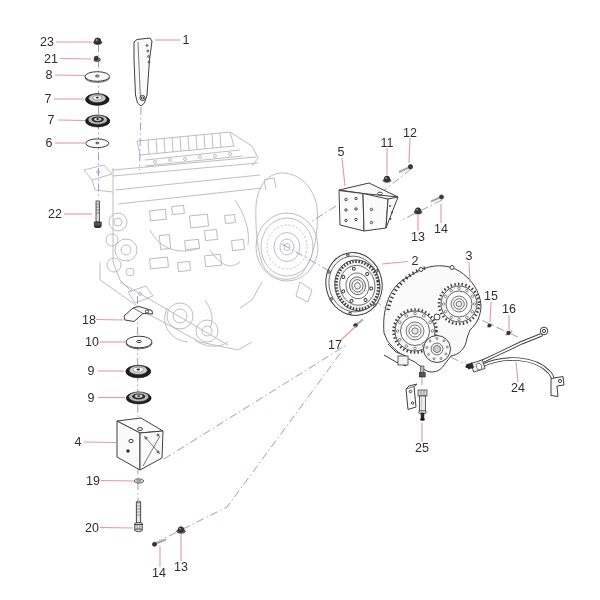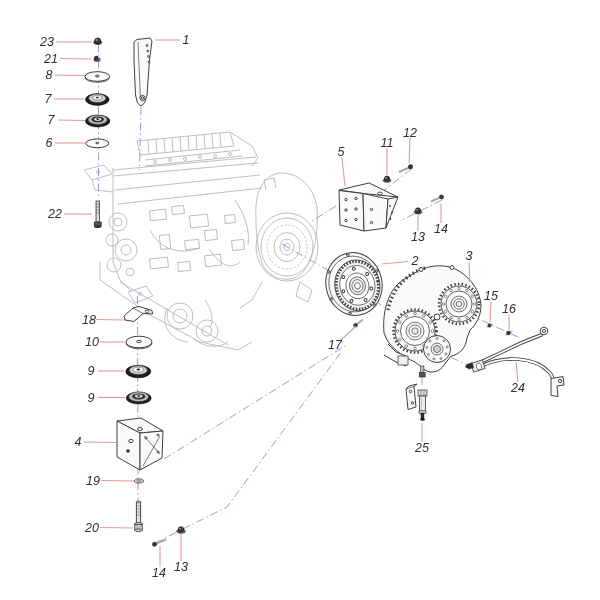--- a/index.html
+++ b/index.html
@@ -1,17 +1,17 @@
 <!DOCTYPE html>
 <html><head>
 <meta charset="utf-8">
 <style>
   html,body{margin:0;padding:0;background:#fff;}
   .stage{position:relative;width:600px;height:600px;background:#fff;overflow:hidden;
-         font-family:"Liberation Sans", sans-serif;font-style:italic;}
+         font-family:"Liberation Sans", sans-serif;}
   svg{display:block}
   text.callout{font-family:"Liberation Sans", sans-serif;font-size:12.5px;fill:#2e2e2e;}
   .eng{stroke:#b6b6bf;fill:none;stroke-width:0.9;}
   .cl{stroke:#9a9ada;stroke-width:1;fill:none;stroke-dasharray:8 3 1.5 3;}
   .p{stroke:#3f3f3f;stroke-width:1;fill:#ffffff;}
   .pf{stroke:#3f3f3f;stroke-width:1;fill:#fafafa;}
   .tube{stroke:#3f3f3f;stroke-width:3.6;fill:none;stroke-linecap:round;}
   .tubein{stroke:#fff;stroke-width:1.8;fill:none;stroke-linecap:round;}
   .teeth{fill:none;stroke:#3f3f3f;}
 </style>

